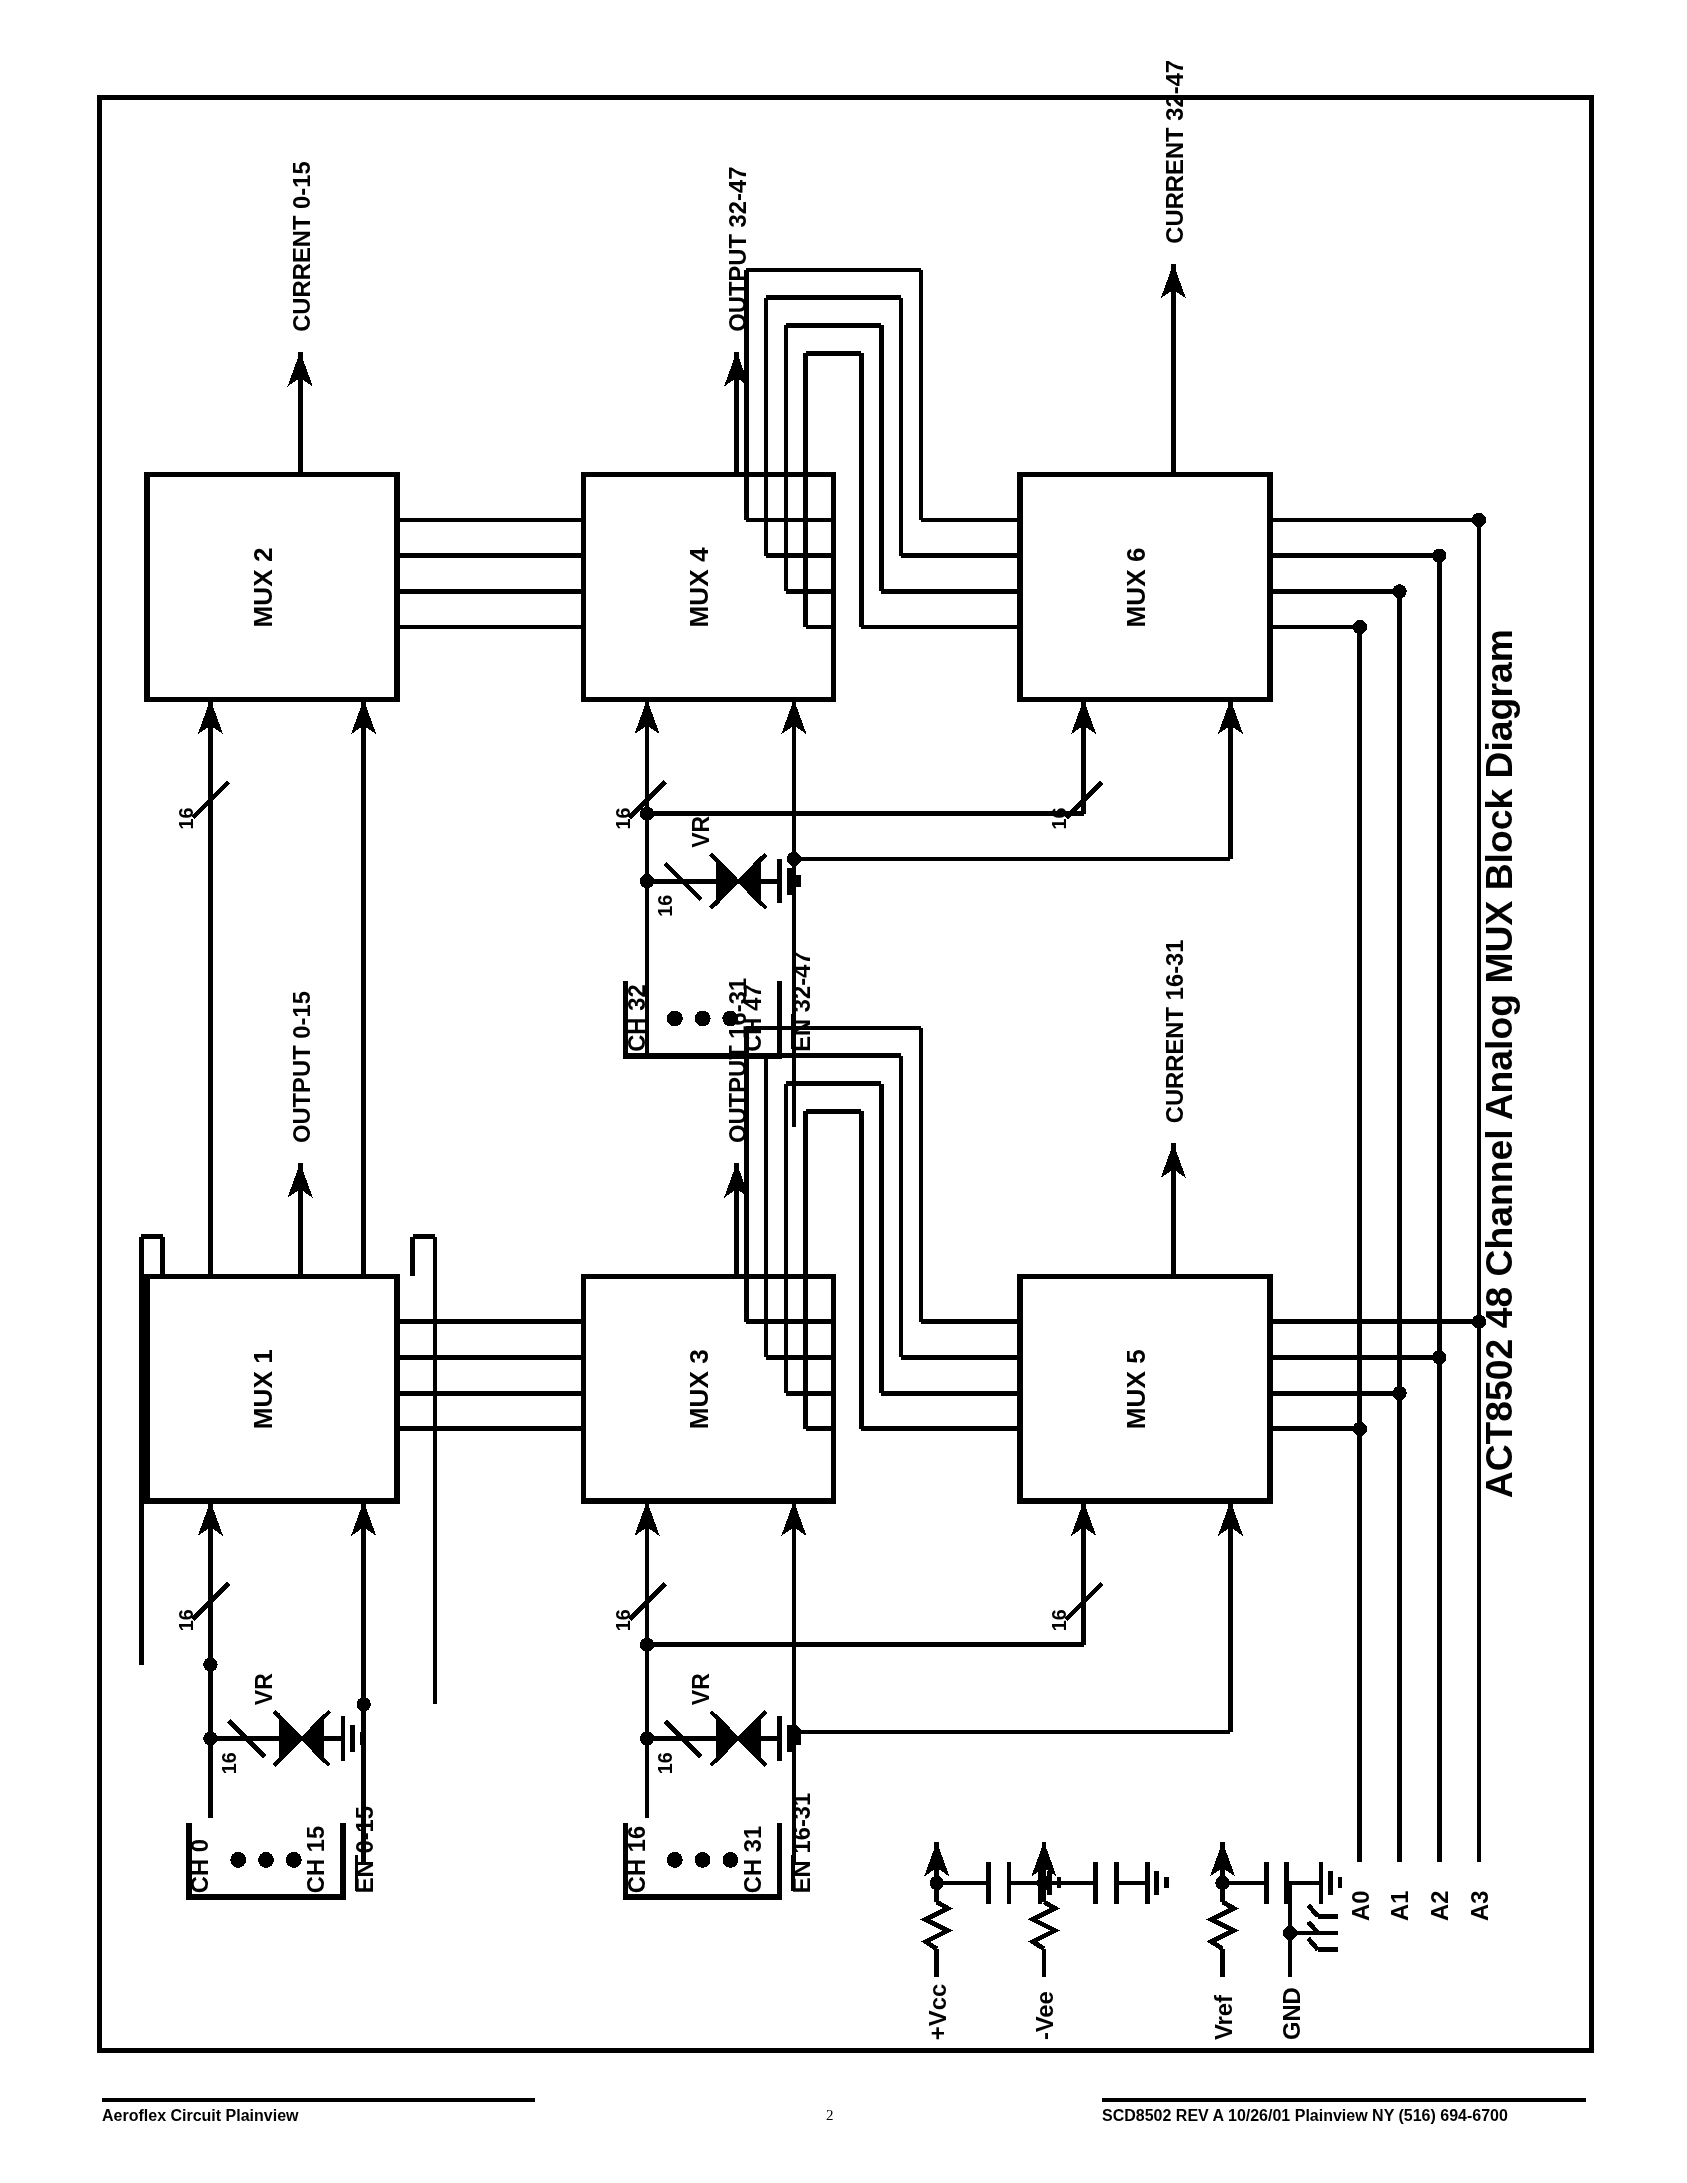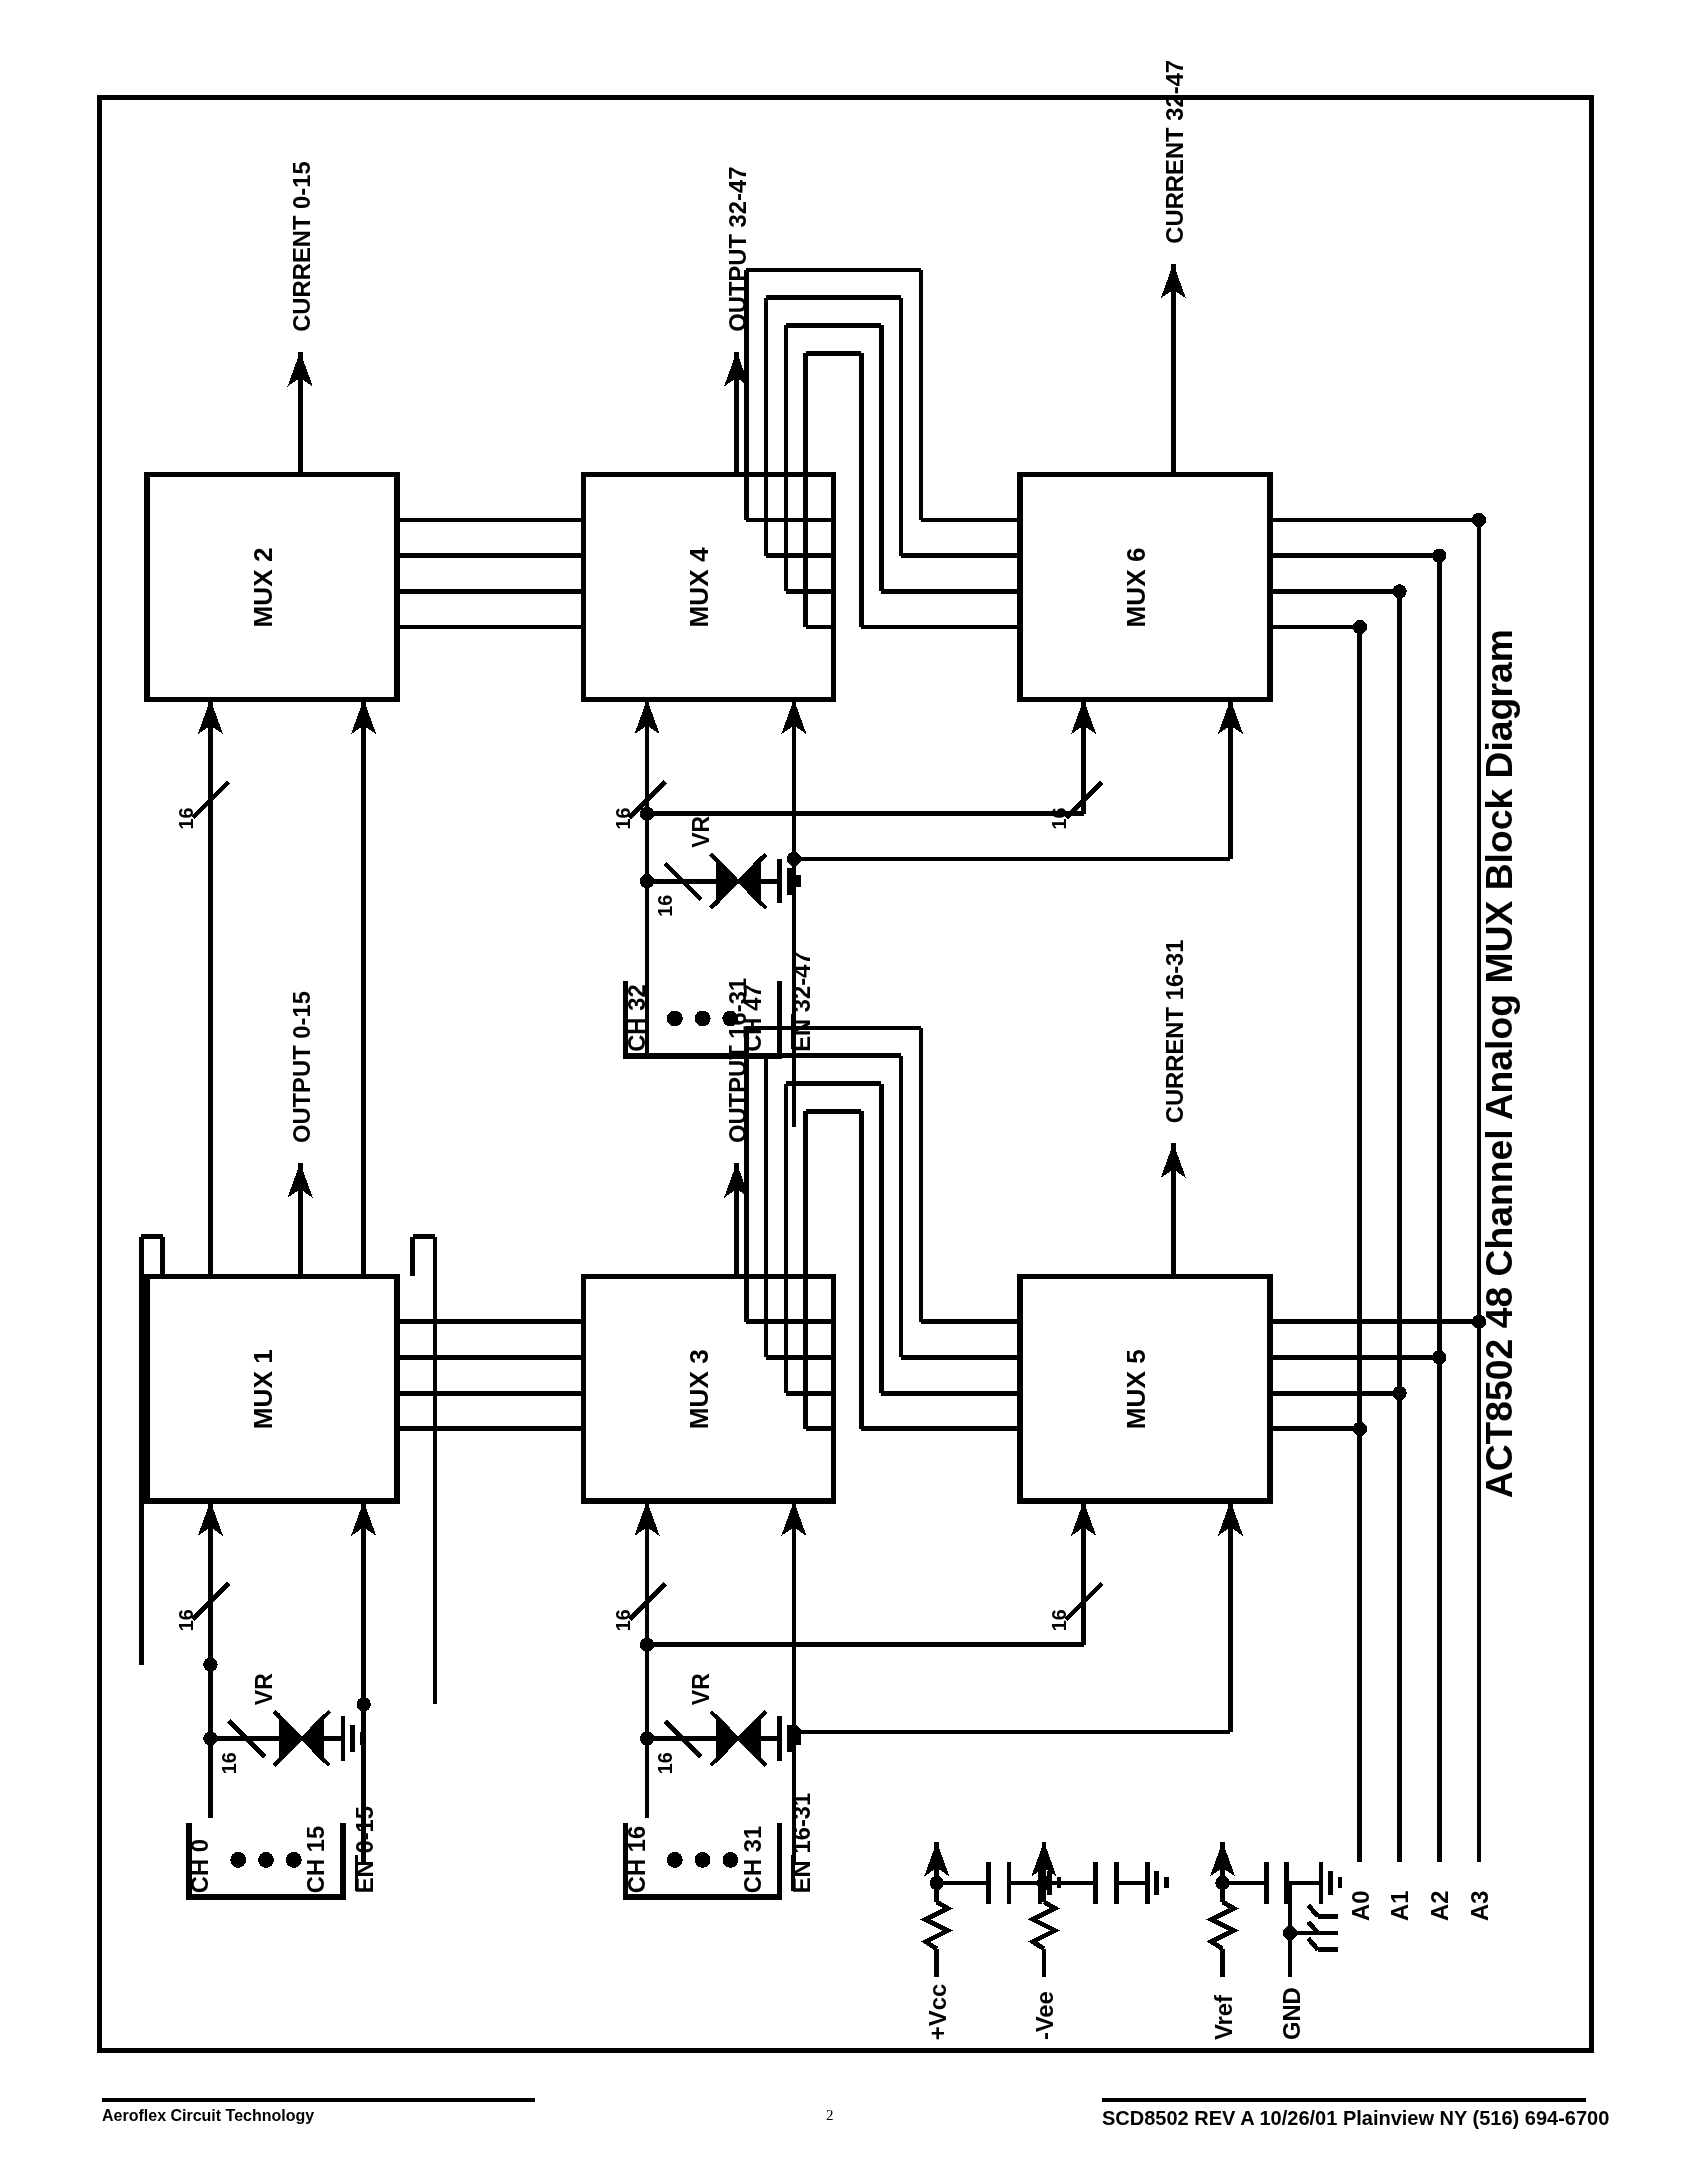--- a/index.html
+++ b/index.html
@@ -5,21 +5,21 @@
   html,body{margin:0;padding:0;background:#ffffff;}
   body{width:1687px;height:2183px;font-family:"Liberation Sans",sans-serif;color:#000;}
   #page{position:relative;width:1687px;height:2183px;background:#fff;overflow:hidden;}
   svg{display:block;}
   .lbl{font-family:"Liberation Sans",sans-serif;font-weight:bold;fill:#000;}
   .footer-wrap{position:absolute;left:0;top:2080px;width:1687px;}
   .foot-row{position:relative;width:1687px;height:71px;}
   .foot-left{position:absolute;left:102px;top:27px;font-size:16px;font-weight:bold;font-family:"Liberation Sans",sans-serif;}
   .foot-left-rule{position:absolute;left:102px;top:17.5px;width:433px;height:4.8px;background:#000;}
   .foot-center{position:absolute;left:826px;top:27px;font-size:15px;font-family:"Liberation Serif",serif;}
-  .foot-right{position:absolute;left:1102px;top:27px;font-size:20px;font-weight:bold;font-family:"Liberation Sans",sans-serif;white-space:nowrap;}
+  .foot-right{position:absolute;left:1102px;top:27px;font-size:16px;font-weight:bold;font-family:"Liberation Sans",sans-serif;white-space:nowrap;}
   .foot-right-rule{position:absolute;left:1102px;top:17.5px;width:484px;height:4.8px;background:#000;}
 </style>
 </head>
 <body>
 
 <div id="page">
 
 <svg width="1687" height="2183" viewBox="0 0 2125 2750" shape-rendering="crispEdges">
 
   <rect x="125" y="123" width="1880" height="2460" fill="none" stroke="#000" stroke-width="7"></rect>
@@ -438,21 +438,21 @@
   <text class="lbl" x="1192" y="2570" font-size="30" text-anchor="start" transform="rotate(-90 1192 2570)">+Vcc</text>
   <text class="lbl" x="1327" y="2570" font-size="30" text-anchor="start" transform="rotate(-90 1327 2570)">-Vee</text>
   <text class="lbl" x="1552" y="2570" font-size="30" text-anchor="start" transform="rotate(-90 1552 2570)">Vref</text>
   <text class="lbl" x="1637" y="2570" font-size="30" text-anchor="start" transform="rotate(-90 1637 2570)">GND</text>
 
 </svg>
 
 <div class="footer-wrap">
   <div class="foot-row">
     <div class="foot-left-rule"></div>
-    <div class="foot-left">Aeroflex Circuit Technology</div>
+    <div class="foot-left">Aeroflex Circuit Plainview</div>
     <div class="foot-center">2</div>
     <div class="foot-right-rule"></div>
     <div class="foot-right">SCD8502 REV A  10/26/01  Plainview NY (516) 694-6700</div>
   </div>
 </div>
 
 </div>
 
 
 </body></html>

